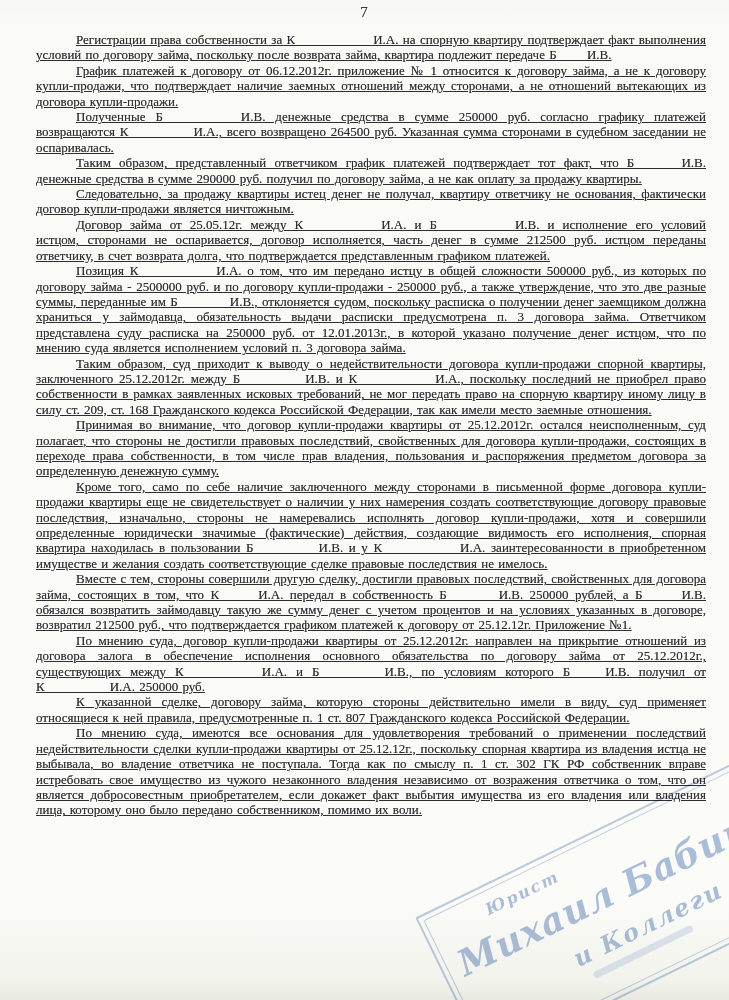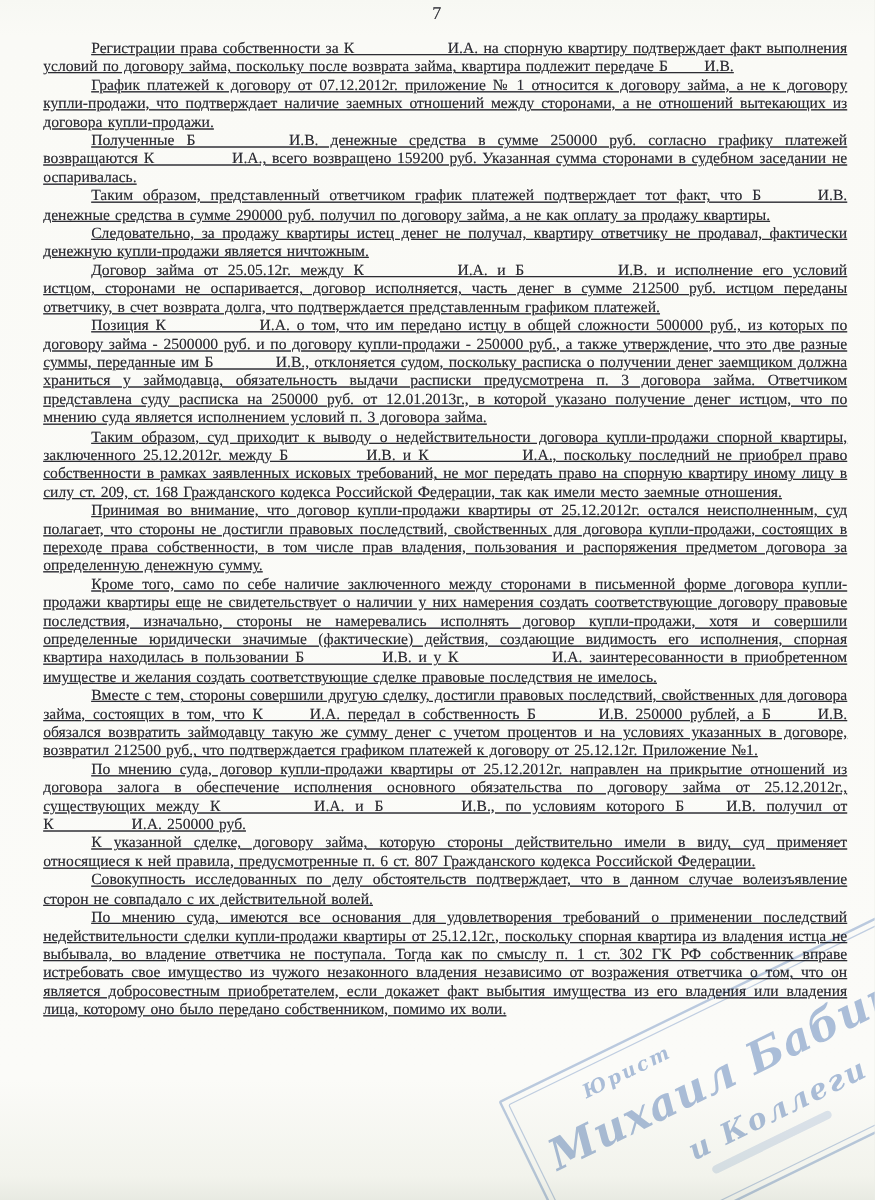--- a/index.html
+++ b/index.html
@@ -103,33 +103,32 @@
 </style>
 </head>
 <body>
 
 <div class="page">
 
   <div class="page-number">7</div>
 
   <div class="content">
     <p>Регистрации права собственности за К      И.А. на спорную квартиру подтверждает факт выполнения условий по договору займа, поскольку после возврата займа, квартира подлежит передаче Б   И.В.</p>
-    <p>График платежей к договору от 07.12.2012г.  приложение № 1 относится к договору займа, а не к договору купли-продажи, что подтверждает наличие заемных отношений между сторонами, а не отношений вытекающих из договора купли-продажи.</p>
-    <p>Полученные Б      И.В. денежные средства в сумме 250000 руб. согласно графику платежей возвращаются К     И.А., всего возвращено 159200 руб. Указанная сумма сторонами в судебном заседании не оспаривалась.</p>
+    <p>График платежей к договору от 06.12.2012г.  приложение № 1 относится к договору займа, а не к договору купли-продажи, что подтверждает наличие заемных отношений между сторонами, а не отношений вытекающих из договора купли-продажи.</p>
+    <p>Полученные Б      И.В. денежные средства в сумме 250000 руб. согласно графику платежей возвращаются К     И.А., всего возвращено 264500 руб. Указанная сумма сторонами в судебном заседании не оспаривалась.</p>
     <p>Таким образом, представленный ответчиком график платежей подтверждает тот факт, что Б    И.В. денежные средства в сумме 290000 руб. получил по договору займа, а не как оплату за продажу квартиры.</p>
-    <p>Следовательно, за продажу квартиры истец денег не получал, квартиру ответчику не продавал, фактически денежную купли-продажи является ничтожным.</p>
+    <p>Следовательно, за продажу квартиры истец денег не получал, квартиру ответчику не основания, фактически договор купли-продажи является ничтожным.</p>
     <p>Договор займа от 25.05.12г. между К      И.А. и Б      И.В. и исполнение его условий истцом, сторонами не оспаривается, договор исполняется, часть денег в сумме 212500 руб. истцом переданы ответчику,  в счет возврата долга, что подтверждается представленным графиком платежей.</p>
     <p>Позиция К      И.А. о том, что им передано истцу в общей сложности  500000 руб., из которых по договору займа  -  2500000 руб. и  по договору купли-продажи  - 250000 руб., а также утверждение, что это две разные суммы, переданные им Б    И.В., отклоняется судом, поскольку расписка  о получении денег заемщиком должна храниться у займодавца, обязательность выдачи расписки предусмотрена п. 3 договора займа. Ответчиком представлена суду расписка на 250000 руб. от 12.01.2013г., в которой указано получение денег истцом, что по мнению суда является исполнением условий п. 3 договора займа.</p>
     <p>Таким образом, суд приходит к выводу о недействительности договора купли-продажи спорной квартиры, заключенного 25.12.2012г. между Б     И.В. и К      И.А.,  поскольку последний не приобрел право собственности в рамках заявленных исковых требований, не мог передать право на спорную квартиру  иному лицу в силу ст. 209, ст. 168 Гражданского кодекса Российской Федерации, так как имели место заемные отношения.</p>
     <p>Принимая во внимание, что  договор купли-продажи квартиры от 25.12.2012г. остался неисполненным, суд полагает, что стороны не достигли правовых последствий, свойственных для договора купли-продажи, состоящих в переходе права собственности, в том числе прав владения, пользования и распоряжения предметом договора за определенную денежную сумму.</p>
     <p>Кроме того, само по себе наличие заключенного между сторонами в письменной форме договора купли-продажи квартиры еще не свидетельствует о наличии у них намерения создать соответствующие договору правовые последствия, изначально, стороны не намеревались исполнять договор купли-продажи, хотя и совершили определенные юридически значимые (фактические) действия, создающие видимость его исполнения, спорная квартира находилась в пользовании Б     И.В. и у К      И.А. заинтересованности в приобретенном имуществе и желания создать соответствующие сделке правовые последствия не имелось.</p>
     <p>Вместе с тем, стороны совершили другую сделку, достигли правовых последствий, свойственных для договора займа, состоящих в том, что К   И.А. передал в собственность Б    И.В. 250000 рублей, а Б   И.В. обязался возвратить займодавцу такую же сумму денег с учетом процентов и на условиях указанных в договоре, возвратил 212500 руб., что подтверждается графиком платежей к договору от 25.12.12г. Приложение №1.</p>
     <p>По мнению суда, договор купли-продажи квартиры от 25.12.2012г. направлен на прикрытие отношений из договора залога в обеспечение исполнения основного обязательства по договору займа от 25.12.2012г., существующих между К      И.А. и Б     И.В., по условиям которого Б   И.В. получил  от К     И.А. 250000 руб.</p>
-    <p>К указанной сделке, договору займа, которую стороны действительно имели в виду, суд применяет относящиеся к ней правила, предусмотренные п. 6 ст. 807 Гражданского кодекса Российской Федерации.</p>
-    <p>Совокупность исследованных по делу обстоятельств подтверждает, что в данном случае волеизъявление сторон не совпадало с их действительной волей.</p>
+    <p>К указанной сделке, договору займа, которую стороны действительно имели в виду, суд применяет относящиеся к ней правила, предусмотренные п. 1 ст. 807 Гражданского кодекса Российской Федерации.</p>
     <p>По мнению суда, имеются все основания для удовлетворения требований о применении последствий недействительности сделки купли-продажи квартиры от 25.12.12г., поскольку спорная квартира из владения истца не выбывала, во владение ответчика не поступала. Тогда как по смыслу п. 1 ст. 302 ГК РФ собственник вправе истребовать свое имущество из чужого незаконного владения независимо от возражения ответчика о том, что он является добросовестным приобретателем, если докажет факт выбытия имущества из его владения или владения лица, которому оно было передано собственником, помимо их воли.</p>
   </div>
 
   <div class="stamp">
     <div class="stamp-inner">
       <div class="stamp-top-label">Юрист</div>
       <div class="stamp-name">Михаил Бабин</div>
       <div class="stamp-bottom-label">и Коллеги</div>
       <div class="stamp-url-line"></div>
     </div>

